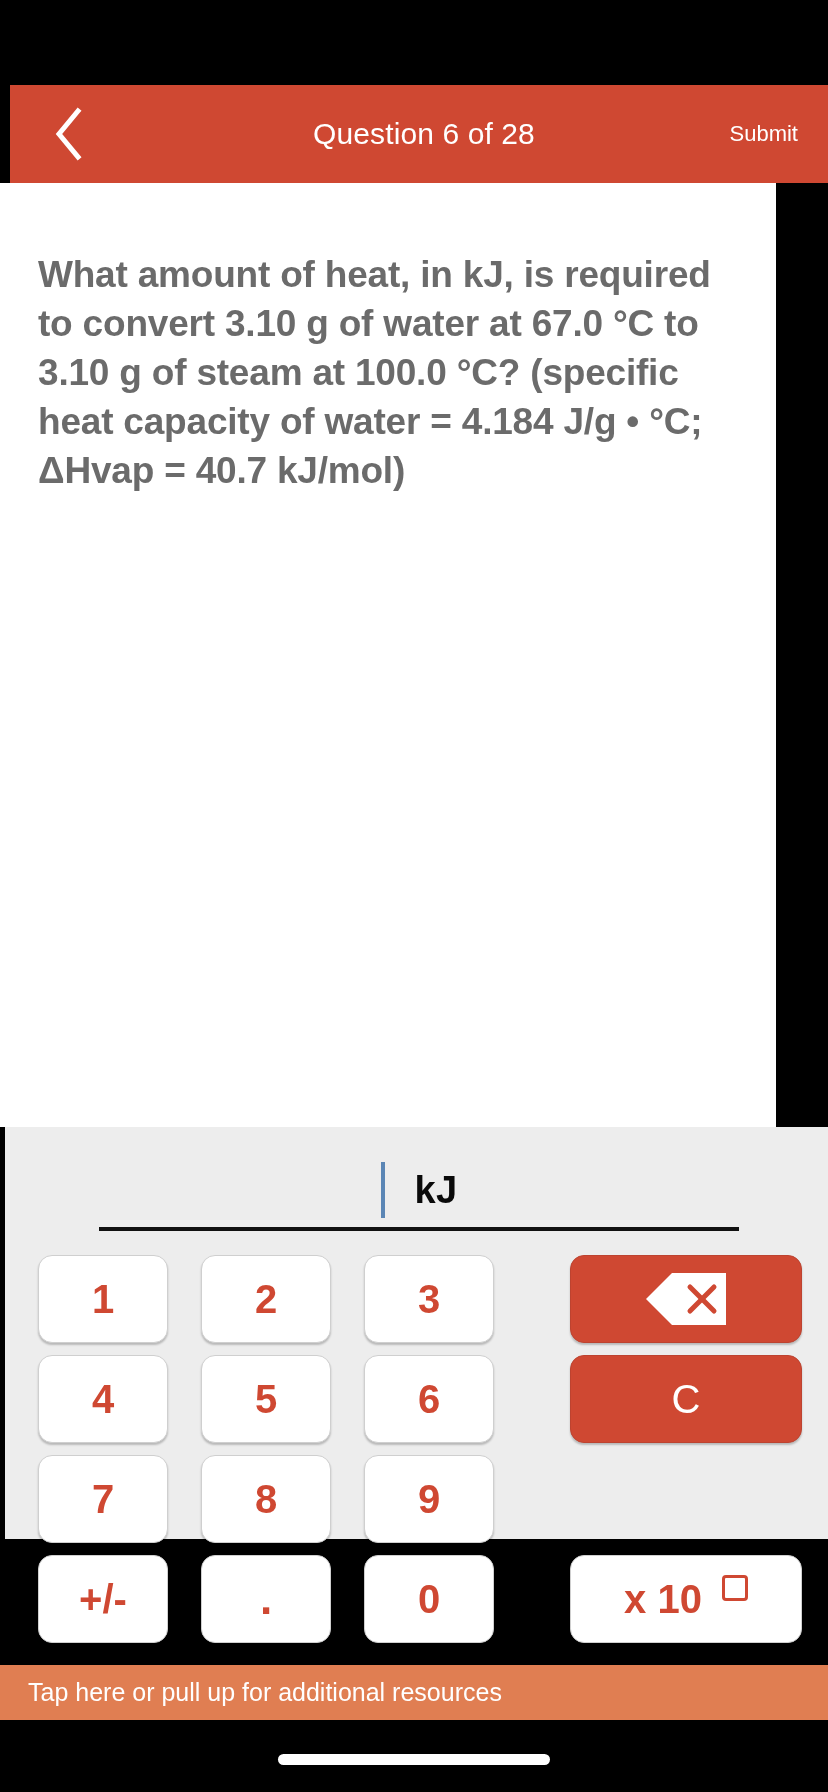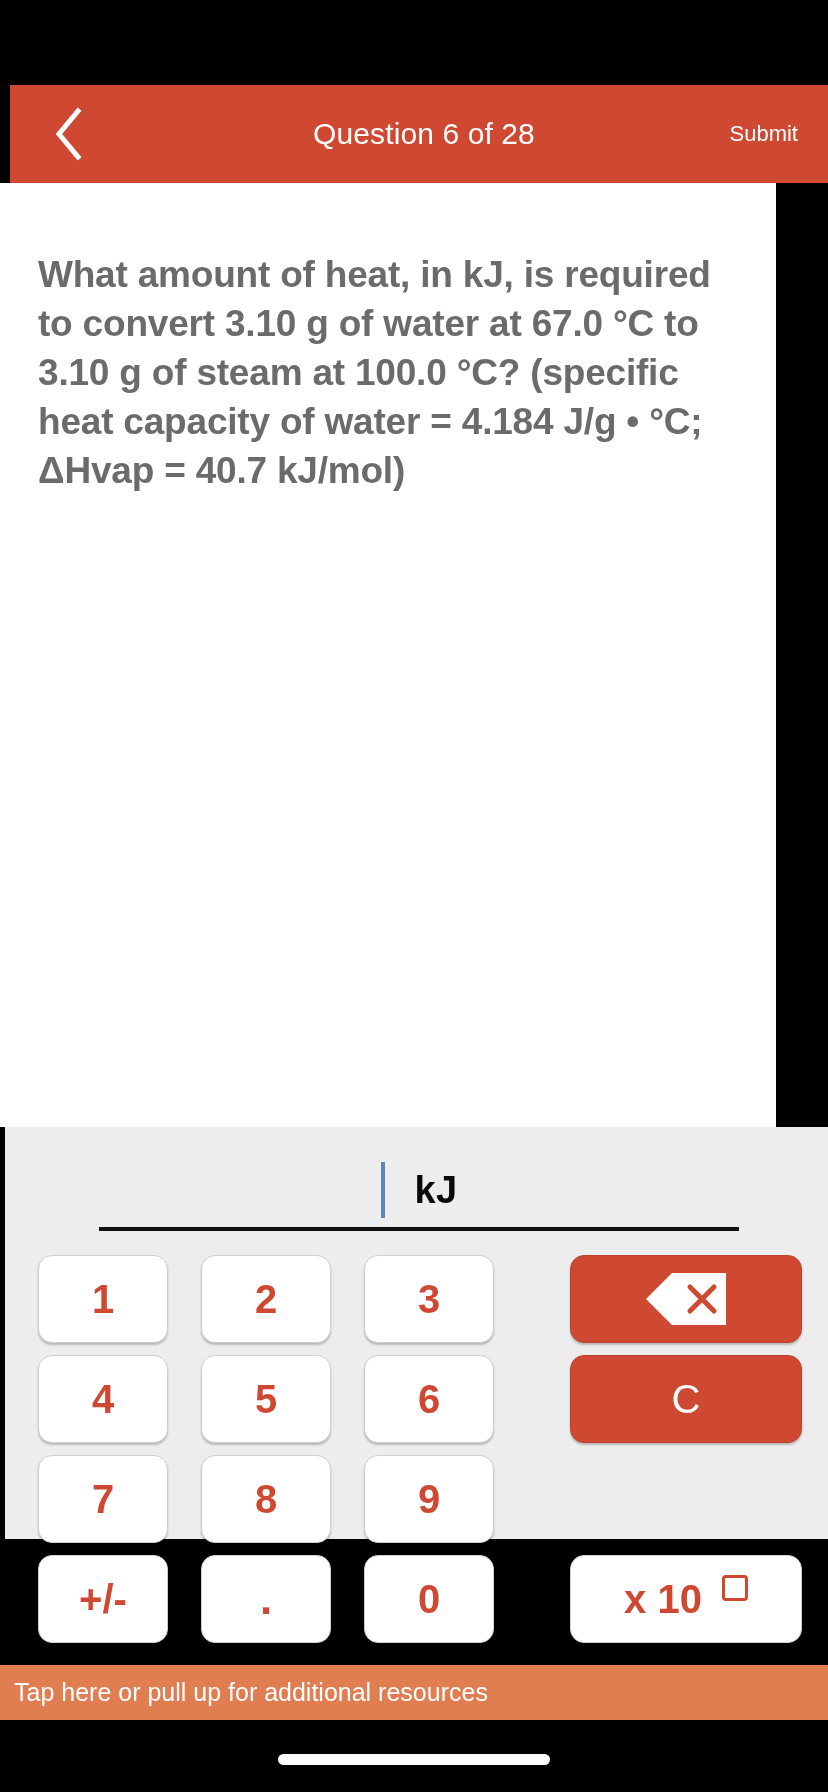--- a/index.html
+++ b/index.html
@@ -224,21 +224,21 @@
     top: 1665px; left: 0;
     width: 828px;
     height: 55px;
     background: #e07e52;
     display: flex;
     align-items: center;
   }
   .resources-text {
     color: #ffffff;
     font-size: 25px;
-    padding-left: 14px;
+    padding-left: 28px;
     font-weight: 400;
   }
 
   
   .home-area {
     position: absolute;
     top: 1720px; left: 0;
     width: 828px;
     height: 72px;
     background: #000000;

